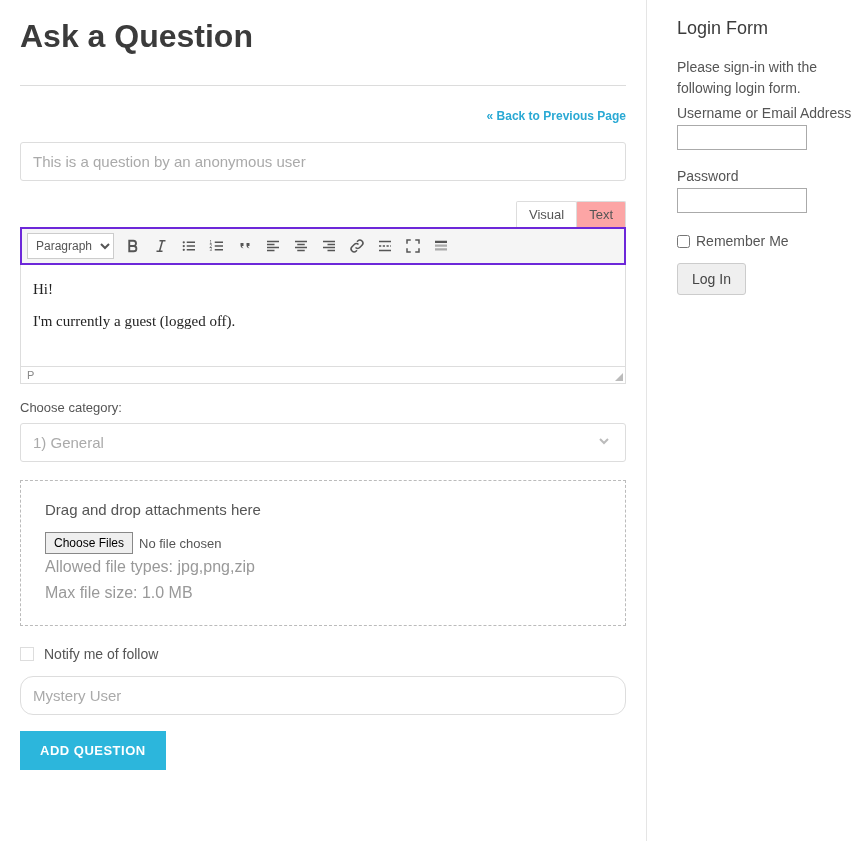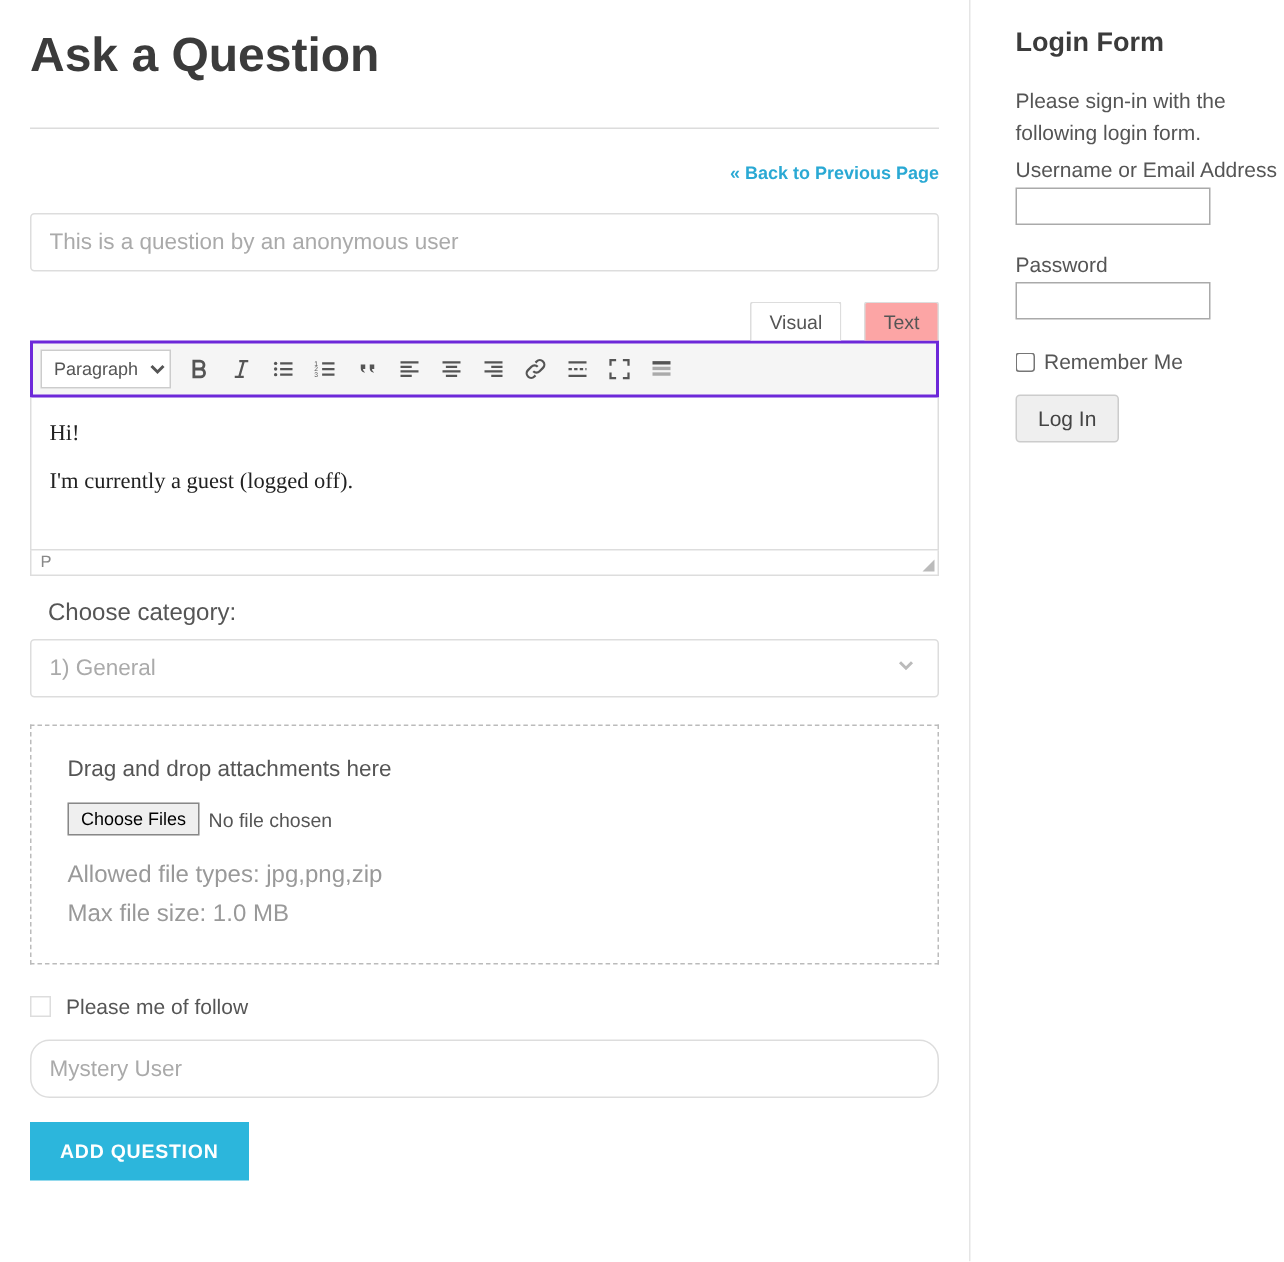--- a/index.html
+++ b/index.html
@@ -6,46 +6,46 @@
 body { font-family: -apple-system, BlinkMacSystemFont, "Segoe UI", Helvetica, Arial, sans-serif; color: #444; background: #fff; width: 856px; height: 841px; overflow: hidden; }
 .container { display: flex; }
 .main { width: 647px; padding: 0 20px 20px 20px; border-right: 1px solid #e5e5e5; min-height: 841px; }
 .sidebar { flex: 1; padding: 18px 0 0 30px; }
 .page-title { font-size: 32px; font-weight: 700; color: #3b3b3b; margin: 18px 0 30px 0; }
 hr { border: none; border-top: 1px solid #dcdcdc; margin-bottom: 20px; }
 .back-link { text-align: right; margin-bottom: 18px; }
 .back-link a { color: #2aa9d4; font-weight: 700; font-size: 12px; text-decoration: none; }
 .text-input { width: 100%; border: 1px solid #ddd; border-radius: 3px; padding: 10px 12px; font-size: 15px; color: #aaa; margin-bottom: 20px; font-family: inherit; }
 .text-input::placeholder { color: #aaa; }
-.editor-tabs { display: flex; justify-content: flex-end; gap: 16px; }
+.editor-tabs { display: flex; justify-content: flex-end; gap: 0; }
 .editor-tab { border: 1px solid #ddd; border-bottom: none; background: #f5f5f5; padding: 5px 12px; font-size: 13px; color: #555; cursor: pointer; border-radius: 2px 2px 0 0; margin-left: -1px; }
 .editor-tab.active { background: #fff; }
 .editor-tab.inactive { background: #fca5a5; }
 .toolbar { border: 2px solid #6d28d9; background: #f5f5f5; padding: 4px 5px; display: flex; align-items: center; gap: 2px; }
 .format-select { height: 26px; font-size: 12px; color: #555; border: 1px solid #ccc; background: #fff; padding: 1px 4px; margin-right: 4px; }
 .tool-btn { width: 26px; height: 26px; display: inline-flex; align-items: center; justify-content: center; cursor: pointer; color: #555; border-radius: 2px; }
 .tool-btn svg { width: 18px; height: 18px; fill: #555; }
 .editor-body { border: 1px solid #ddd; border-top: none; padding: 12px; min-height: 102px; font-family: Georgia, serif; font-size: 15px; color: #222; line-height: 1.6; }
 .editor-body p { margin-bottom: 8px; }
 .editor-status { border: 1px solid #ddd; border-top: none; padding: 2px 6px; font-size: 11px; color: #888; position: relative; }
 .resize-handle { position: absolute; right: 2px; bottom: 2px; width: 8px; height: 8px; }
 .resize-handle::before { content: ''; position: absolute; right: 0; bottom: 0; width: 0; height: 0; border-left: 8px solid transparent; border-bottom: 8px solid #bbb; }
-.label { font-size: 16px; color: #555; margin: 16px 0 8px 12px; }
+.label { font-size: 13px; color: #555; margin: 16px 0 8px 0; }
 .select-wrap { position: relative; }
 .select-wrap .chevron { position: absolute; right: 14px; top: 50%; transform: translateY(-50%); pointer-events: none; color: #bbb; }
 .dropzone { border: 1px dashed #bbb; padding: 20px 24px; margin-top: 18px; }
 .dropzone-title { font-size: 15px; color: #555; margin-bottom: 14px; }
-.file-row { display: flex; align-items: center; gap: 6px; margin-bottom: 14px; }
+.file-row { display: flex; align-items: center; gap: 6px; }
 .choose-files-btn { border: 1px solid #888; background: #efefef; padding: 3px 8px; font-size: 12px; cursor: pointer; font-family: Arial, sans-serif; }
 .file-status { font-size: 13px; color: #555; }
 .file-hint { font-size: 16px; color: #999; line-height: 1.6; }
 .notify-row { display: flex; align-items: center; gap: 10px; margin: 20px 0 14px 0; font-size: 14px; color: #555; }
 .checkbox-custom { width: 14px; height: 14px; border: 1px solid #ddd; background: #fff; display: inline-block; }
 .submit-btn { background: #2cb6dc; color: #fff; border: none; border-radius: 0; padding: 12px 20px; font-size: 13px; font-weight: 600; letter-spacing: 0.5px; cursor: pointer; margin-top: 16px; }
-.sidebar h2 { font-size: 18px; font-weight: 700; color: #3b3b3b; margin-bottom: 18px; }
+.sidebar h2 { font-size: 18px; font-weight: 400; color: #3b3b3b; margin-bottom: 18px; }
 .sidebar p { font-size: 14px; color: #555; line-height: 1.5; margin-bottom: 6px; }
 .sidebar label { font-size: 14px; color: #555; display: block; margin-top: 6px; }
 .sidebar input[type="text"], .sidebar input[type="password"] { width: 130px; border: 1px solid #aaa; padding: 4px 6px; margin-top: 4px; margin-bottom: 12px; font-size: 13px; }
 .remember-row { display: flex; align-items: center; gap: 6px; margin: 8px 0 14px 0; font-size: 14px; color: #555; }
 .remember-row input { margin: 0; }
 .login-btn { background: #efefef; border: 1px solid #ccc; border-radius: 3px; padding: 7px 14px; font-size: 14px; color: #444; cursor: pointer; }
 </style>
 </head>
 <body>
 
@@ -163,21 +163,21 @@
       <div class="file-row">
         <button class="choose-files-btn">Choose Files</button>
         <span class="file-status">No file chosen</span>
       </div>
       <div class="file-hint">Allowed file types: jpg,png,zip</div>
       <div class="file-hint">Max file size: 1.0 MB</div>
     </div>
 
     <div class="notify-row">
       <span class="checkbox-custom"></span>
-      <span>Please me of follow</span>
+      <span>Notify me of follow</span>
     </div>
 
     <input type="text" class="text-input" style="margin-bottom: 0px; border-radius: 13px;" placeholder="Mystery User">
 
     <button class="submit-btn">ADD QUESTION</button>
   </div>
 
   <div class="sidebar">
     <h2>Login Form</h2>
     <p>Please sign-in with the following login form.</p>

